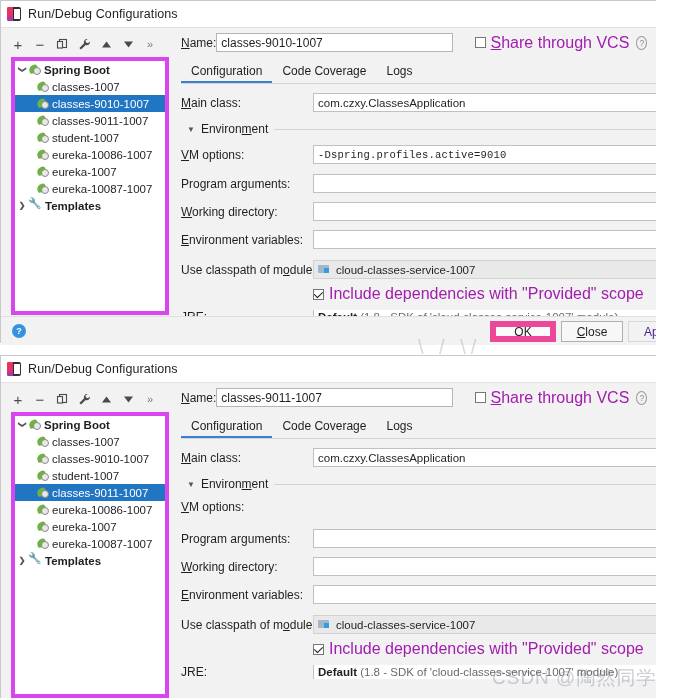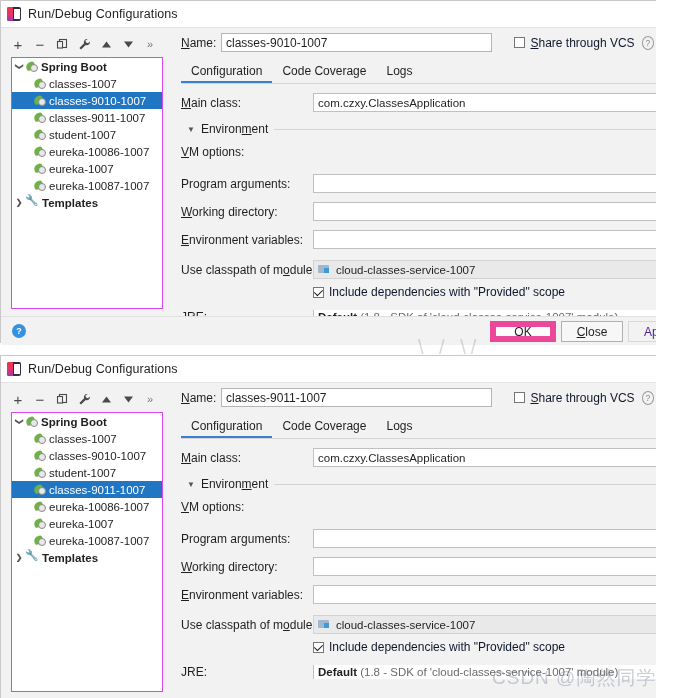--- a/index.html
+++ b/index.html
@@ -53,21 +53,21 @@
     display:flex; align-items:center; gap:0px;
     height: 24px; padding-left: 6px;
   }
   .tb-btn { width:22px; height:22px; display:flex; align-items:center; justify-content:center;
             color:#4a4a4a; font-size:13px; }
   .tb-btn svg { display:block; }
 
   
   .tree-panel {
     position:absolute; left:10px; width:150px;
-    background:#ffffff; border:1px solid #d946ef;
+    background:#ffffff; border:4px solid #d946ef;
     overflow:hidden;
   }
   .tree-row { height:17px; display:flex; align-items:center; font-size:11.5px; color:#1f1f1f; white-space:nowrap; }
   .tree-row.group { font-weight:bold; }
   .tree-row.selected { background:#2176c4; color:#ffffff; }
   .twisty { width:14px; text-align:center; font-size:8px; color:#555; flex:0 0 14px; }
   .indent { flex:0 0 22px; }
   .sb-icon { width:13px; height:11px; flex:0 0 13px; position:relative; margin-right:1px; }
   .sb-icon:before{ content:""; position:absolute; left:0; top:1px; width:9px; height:8px;
                    background:#6cb33f; border-radius: 60% 30% 50% 20%/60% 40% 50% 30%; transform: rotate(-18deg); }
@@ -80,21 +80,21 @@
   .name-label u { text-decoration: underline; }
   .name-input {
     height:19px; background:#fff; border:1px solid #b5b5b5;
     font-size:12px; color:#1f1f1f; padding:0 4px; display:flex; align-items:center;
     box-sizing:border-box;
   }
   .chk { width:11px; height:11px; border:1px solid #767676; background:#fff; box-sizing:border-box;
          display:inline-flex; align-items:center; justify-content:center; flex:0 0 11px;}
   .chk.checked:after{ content:""; width:7px; height:3.5px; border-left:1.6px solid #1f1f1f;
         border-bottom:1.6px solid #1f1f1f; transform: rotate(-45deg) translate(0px,-1px); }
-  .chk-label { font-size:12px; color:#0f172a; margin-left:5px; white-space:nowrap; }
+  .chk-label { font-size:16px; color:#a21caf; margin-left:5px; white-space:nowrap; }
   .help-circ { width:12px; height:12px; border-radius:50%; border:1px solid #9a9a9a; color:#8a8a8a;
                font-size:8.5px; display:flex; align-items:center; justify-content:center; }
 
   
   .tabs { display:flex; align-items:flex-end; border-bottom:1px solid #d6d6d6; }
   .tab { font-size:12px; color:#1f1f1f; padding:3px 10px 5px 10px; white-space:nowrap; }
   .tab.active { border-bottom:2px solid #3c7fd0; padding-bottom:3px; }
 
   
   .form-row { display:flex; align-items:center; }
@@ -234,20 +234,21 @@
           <div class="f-label" style="width: 132px;"><u>M</u>ain class:</div>
           <div class="f-input" style="width: 384px;">com.czxy.ClassesApplication</div>
         </div>
         <div class="sep-title" style="position: absolute; left: 186px; top: 94px; width: 500px;">
           <div class="sep-tri">▼</div>
           <div class="sep-text">Environ<u>m</u>ent</div>
           <div class="sep-line"></div>
         </div>
         <div class="form-row" style="position: absolute; left: 180px; top: 117px; width: 520px;">
           <div class="f-label" style="width: 132px;"><u>V</u>M options:</div>
+          <div class="f-input mono" style="width: 384px;">-Dspring.profiles.active=9010</div>
         </div>
         <div class="form-row" style="position: absolute; left: 180px; top: 146px; width: 520px;">
           <div class="f-label" style="width: 132px;">Program ar<u>g</u>uments:</div>
           <div class="f-input" style="width: 384px;"></div>
         </div>
         <div class="form-row" style="position: absolute; left: 180px; top: 174px; width: 520px;">
           <div class="f-label" style="width: 132px;"><u>W</u>orking directory:</div>
           <div class="f-input" style="width: 384px;"></div>
         </div>
         <div class="form-row" style="position: absolute; left: 180px; top: 202px; width: 520px;">

